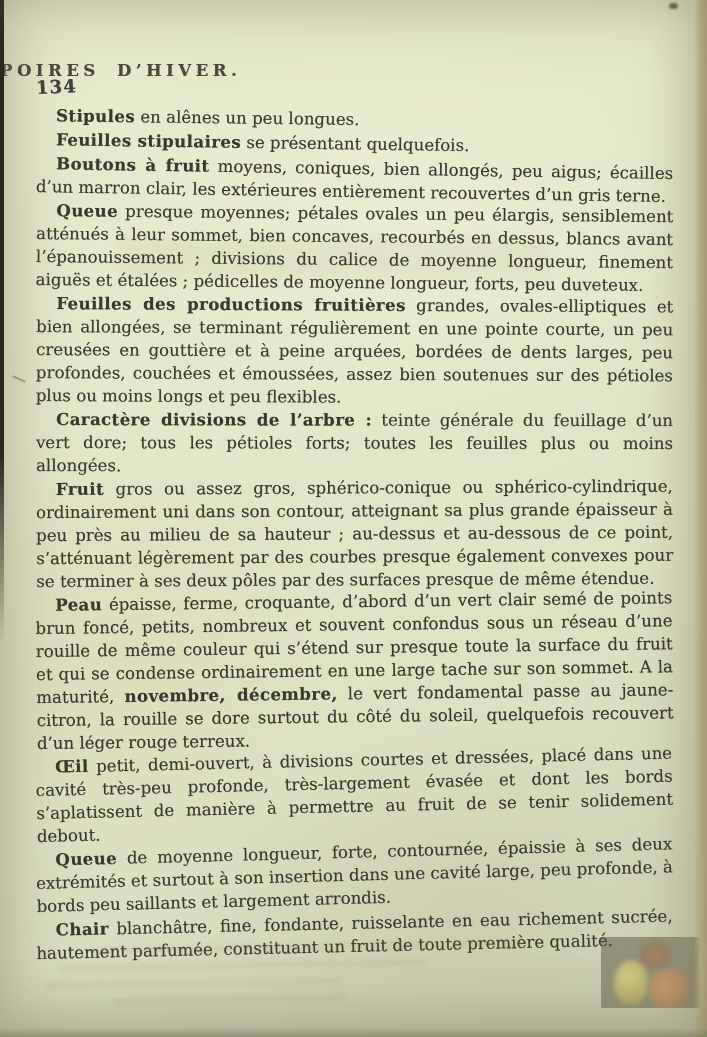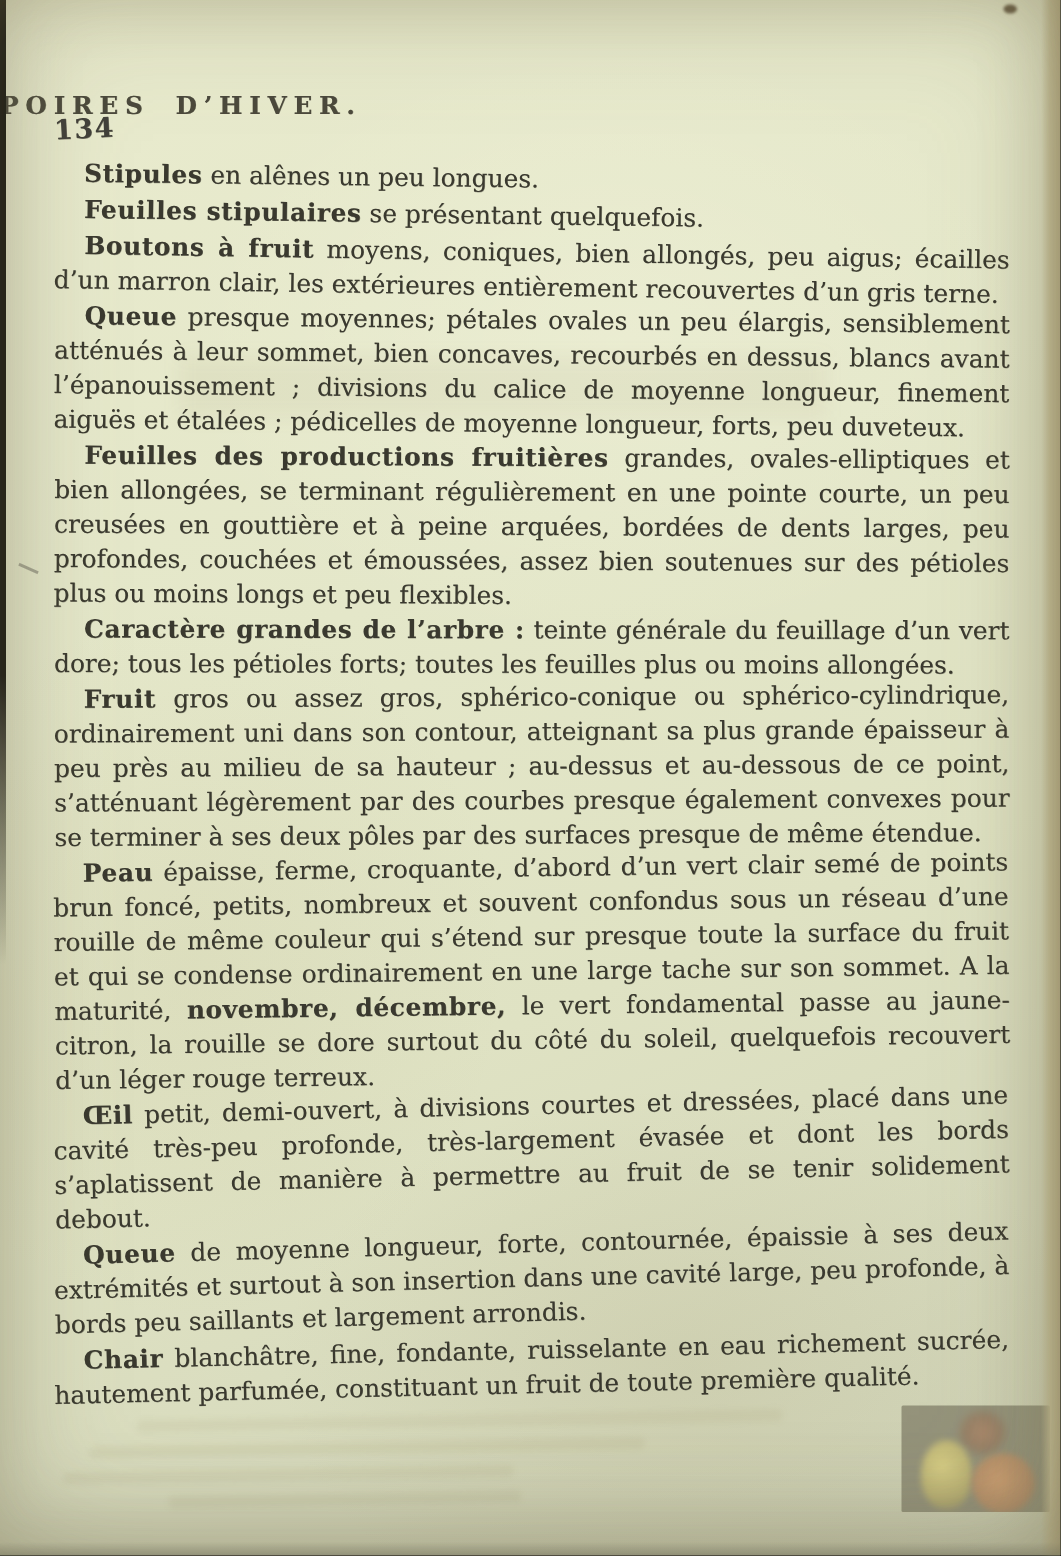--- a/index.html
+++ b/index.html
@@ -122,21 +122,21 @@
     <p class="para r0"><span class="lead">Stipules</span><span> en alênes un peu longues.</span></p>
 
     <p class="para r1"><span class="lead">Feuilles stipulaires</span><span> se présentant quelquefois.</span></p>
 
     <p class="para r2"><span class="lead">Boutons à fruit</span><span> moyens, coniques, bien allongés, peu aigus; écailles d’un marron clair, les extérieures entièrement recouvertes d’un gris terne.</span></p>
 
     <p class="para r3"><span class="lead">Queue</span><span> presque moyennes; pétales ovales un peu élargis, sensiblement atténués à leur sommet, bien concaves, recourbés en dessus, blancs avant l’épanouissement ; divisions du calice de moyenne longueur, finement aiguës et étalées ; pédicelles de moyenne longueur, forts, peu duveteux.</span></p>
 
     <p class="para r4"><span class="lead">Feuilles des productions fruitières</span><span> grandes, ovales-elliptiques et bien allongées, se terminant régulièrement en une pointe courte, un peu creusées en gouttière et à peine arquées, bordées de dents larges, peu profondes, couchées et émoussées, assez bien soutenues sur des pétioles plus ou moins longs et peu flexibles.</span></p>
 
-    <p class="para r5"><span class="lead">Caractère grandes de l’arbre :</span><span> teinte générale du feuillage d’un vert dore; tous les pétioles forts; toutes les feuilles plus ou moins allongées.</span></p>
+    <p class="para r5"><span class="lead">Caractère divisions de l’arbre :</span><span> teinte générale du feuillage d’un vert dore; tous les pétioles forts; toutes les feuilles plus ou moins allongées.</span></p>
 
     <p class="para r6"><span class="lead">Fruit</span><span> gros ou assez gros, sphérico-conique ou sphérico-cylindrique, ordinairement uni dans son contour, atteignant sa plus grande épaisseur à peu près au milieu de sa hauteur ; au-dessus et au-dessous de ce point, s’atténuant légèrement par des courbes presque également convexes pour se terminer à ses deux pôles par des surfaces presque de même étendue.</span></p>
 
     <p class="para r7"><span class="lead">Peau</span><span> épaisse, ferme, croquante, d’abord d’un vert clair semé de points brun foncé, petits, nombreux et souvent confondus sous un réseau d’une rouille de même couleur qui s’étend sur presque toute la surface du fruit et qui se condense ordinairement en une large tache sur son sommet. A la maturité, </span><span class="boldmid">novembre, décembre,</span><span> le vert fondamental passe au jaune-citron, la rouille se dore surtout du côté du soleil, quelquefois recouvert d’un léger rouge terreux.</span></p>
 
     <p class="para r8"><span class="lead">Œil</span><span> petit, demi-ouvert, à divisions courtes et dressées, placé dans une cavité très-peu profonde, très-largement évasée et dont les bords s’aplatissent de manière à permettre au fruit de se tenir solidement debout.</span></p>
 
     <p class="para r9"><span class="lead">Queue</span><span> de moyenne longueur, forte, contournée, épaissie à ses deux extrémités et surtout à son insertion dans une cavité large, peu profonde, à bords peu saillants et largement arrondis.</span></p>
 
     <p class="para r10"><span class="lead">Chair</span><span> blanchâtre, fine, fondante, ruisselante en eau richement sucrée, hautement parfumée, constituant un fruit de toute première qualité.</span></p>

